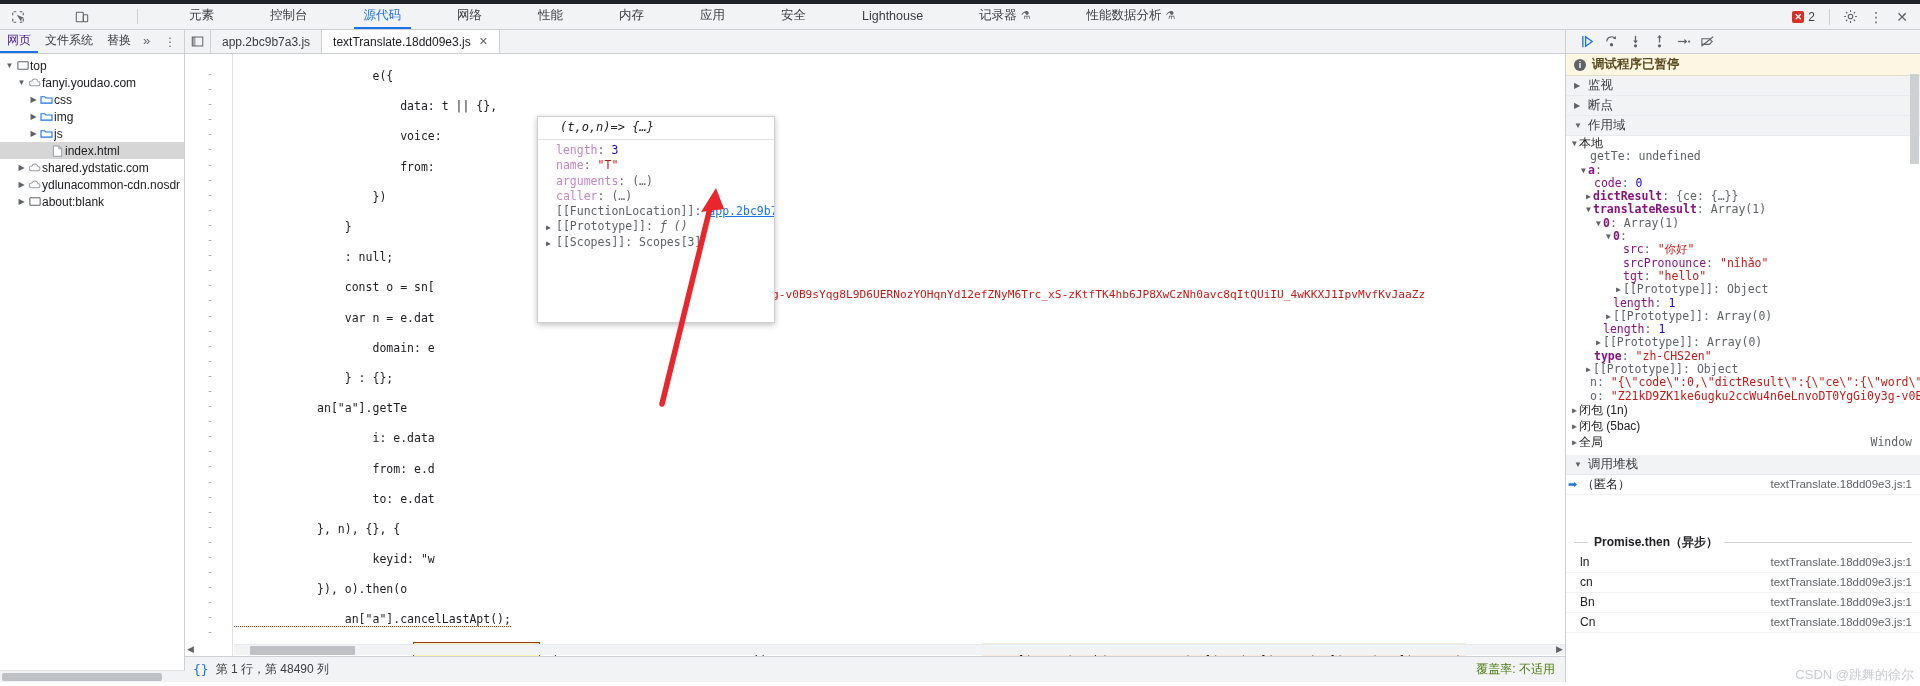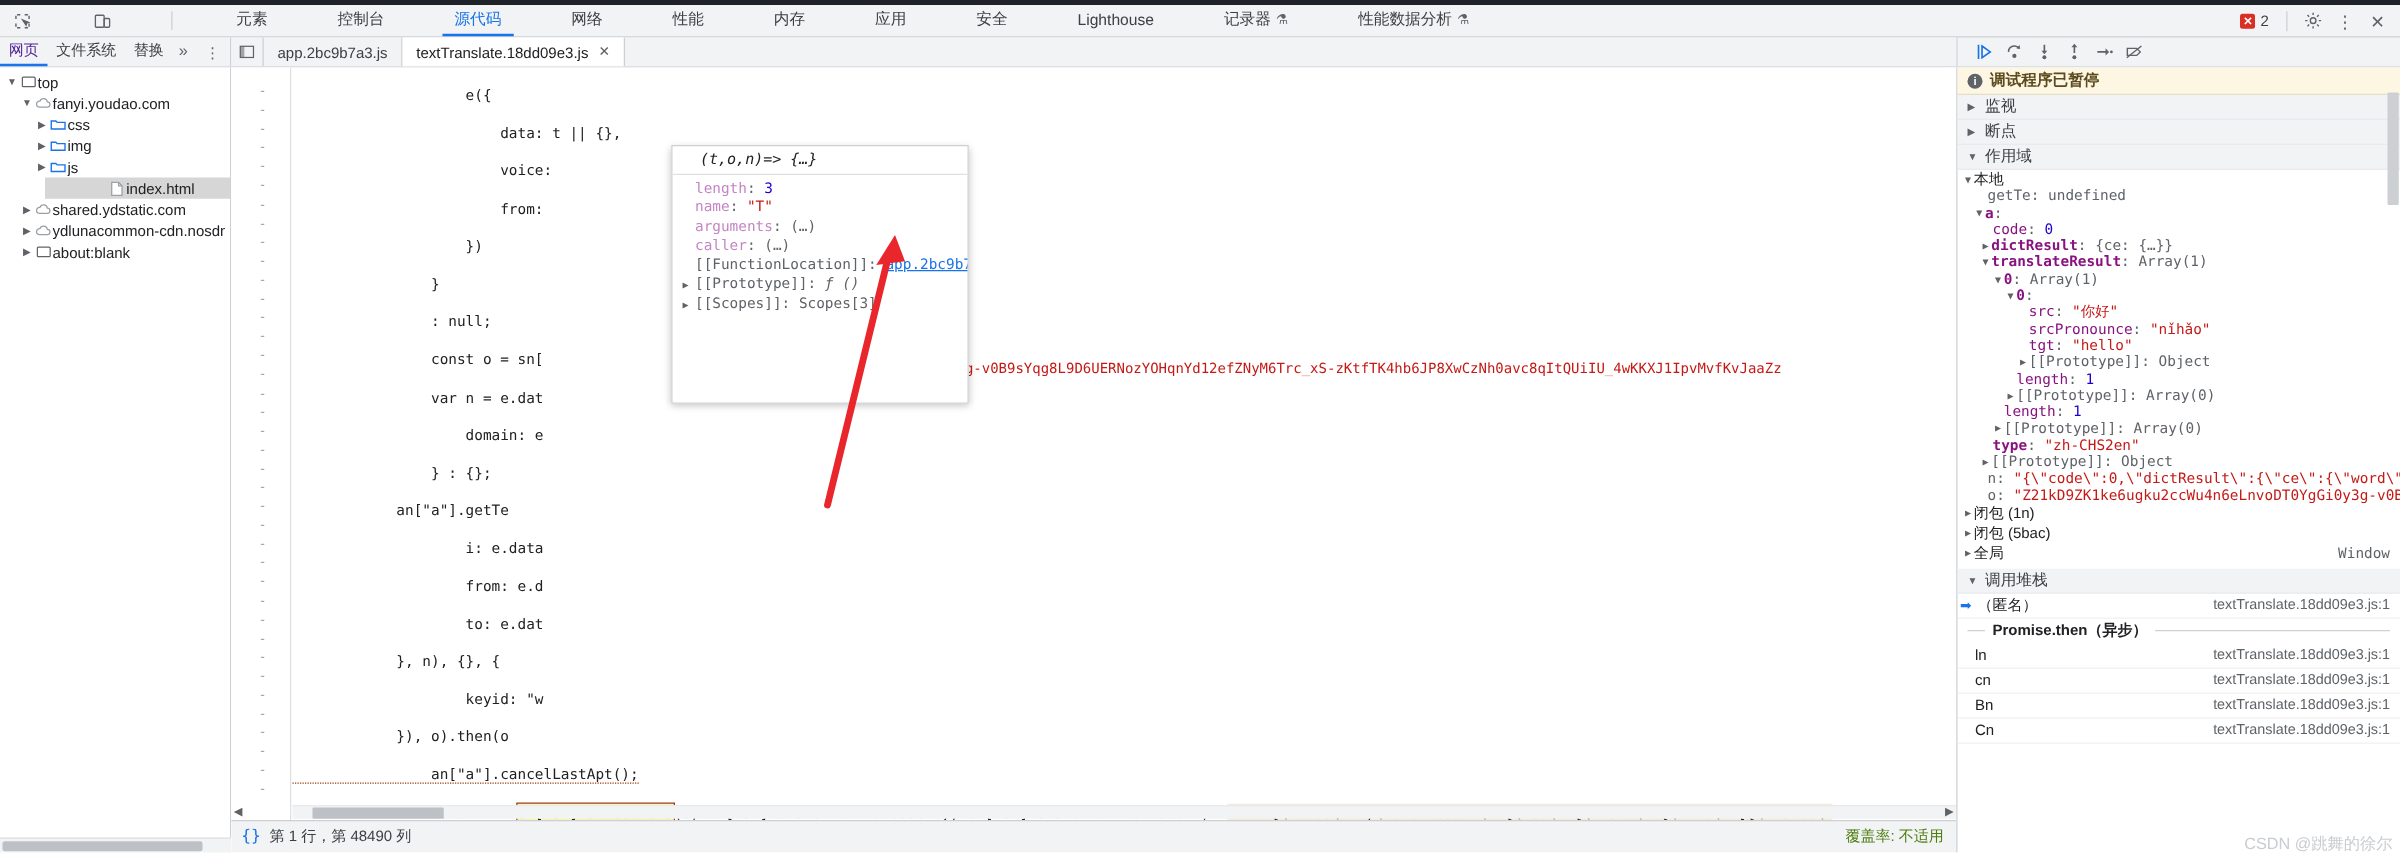--- a/index.html
+++ b/index.html
@@ -87,21 +87,21 @@
 
   
   .body { display:flex; height: 628px; }
 
   
   .filetree {
     width:185px; border-right:1px solid #cdd0d3; background:#fff;
     font-size:12px; color:#202124; padding-top:3px; position:relative;
   }
   .tnode { display:flex; align-items:center; height:17px; white-space:nowrap; cursor:pointer; padding-right:4px;}
-  .tnode.sel { background:#d6d6d6;margin-left:36px; }
+  .tnode.sel { background:#d6d6d6; }
   .tw { width:11px; text-align:center; color:#5f6368; font-size:8px; flex:0 0 11px;}
   .tico { width:15px; display:flex; align-items:center; justify-content:center; flex:0 0 15px;}
   .tlabel { overflow:hidden; text-overflow:clip; }
 
   
   .editor-wrap { flex:1; position:relative; background:#fff; overflow:hidden; }
   .gutter-bar { position:absolute; left:0; top:0; bottom:0; width:48px; background:#fff; border-right:1px solid #e0e0e0;}
   .fold-col { position:absolute; left:18px; top:0; width:14px; }
   .fold { height:15.1px; line-height:15.1px; text-align:center; color:#9aa0a6; font-size:11px;}
   .code {
@@ -175,21 +175,21 @@
   .val-num { color:#1c00cf; }
   .val-str { color:#c41a16; }
   .undef { color:#5f6368; }
 
   .callstack-row {
     display:flex; align-items:center; height:20px; padding-left:14px; border-bottom:1px solid #f1f1f1;
     font-size:12px; color:#202124; cursor:pointer;
   }
   .callstack-row .loc { margin-left:auto; padding-right:8px; color:#5f6368; font-size:11.5px; }
   .cs-marker { color:#1a73e8; margin-left:-12px; margin-right:4px; font-size:11px; width:10px;}
-  .async-row { display:flex; align-items:center; height:20px; font-weight:bold; font-size:12px; color:#202124; gap:6px; padding:0 8px;}
+  .async-row { display:flex; align-items:center; height:20px; font-weight:bold; font-size:12px; color:#202124; gap:6px; padding:0 8px;margin-top:38px;}
   .async-line { flex:1; height:1px; background:#d0d0d0; }
   .async-line.small { flex:0 0 14px; }
 
   .dbg-vscroll { position:absolute; right:0; top:0; width:11px; bottom:0; }
   .dbg-thumb { position:absolute; right:1px; top:20px; width:9px; height:90px; background:#cdd0d3; border-radius:1px;}
 
   .csdn-wm {
     position:absolute; right:6px; bottom:2px; color:#c9ccd0; font-size:13px;
     font-family:"Liberation Sans",sans-serif; z-index:20; white-space:nowrap;
   }

